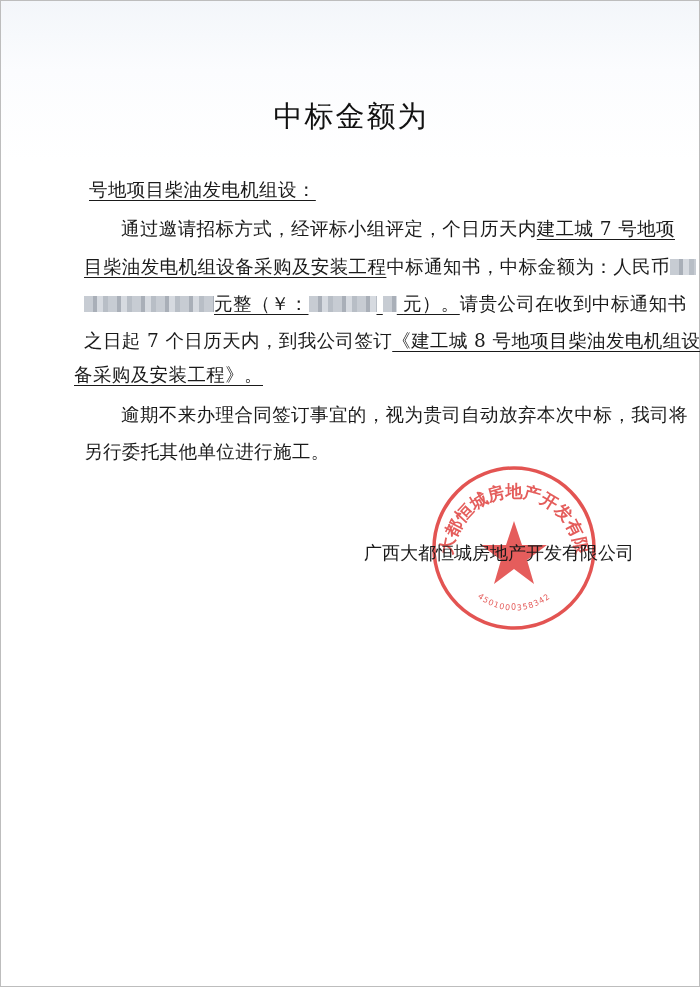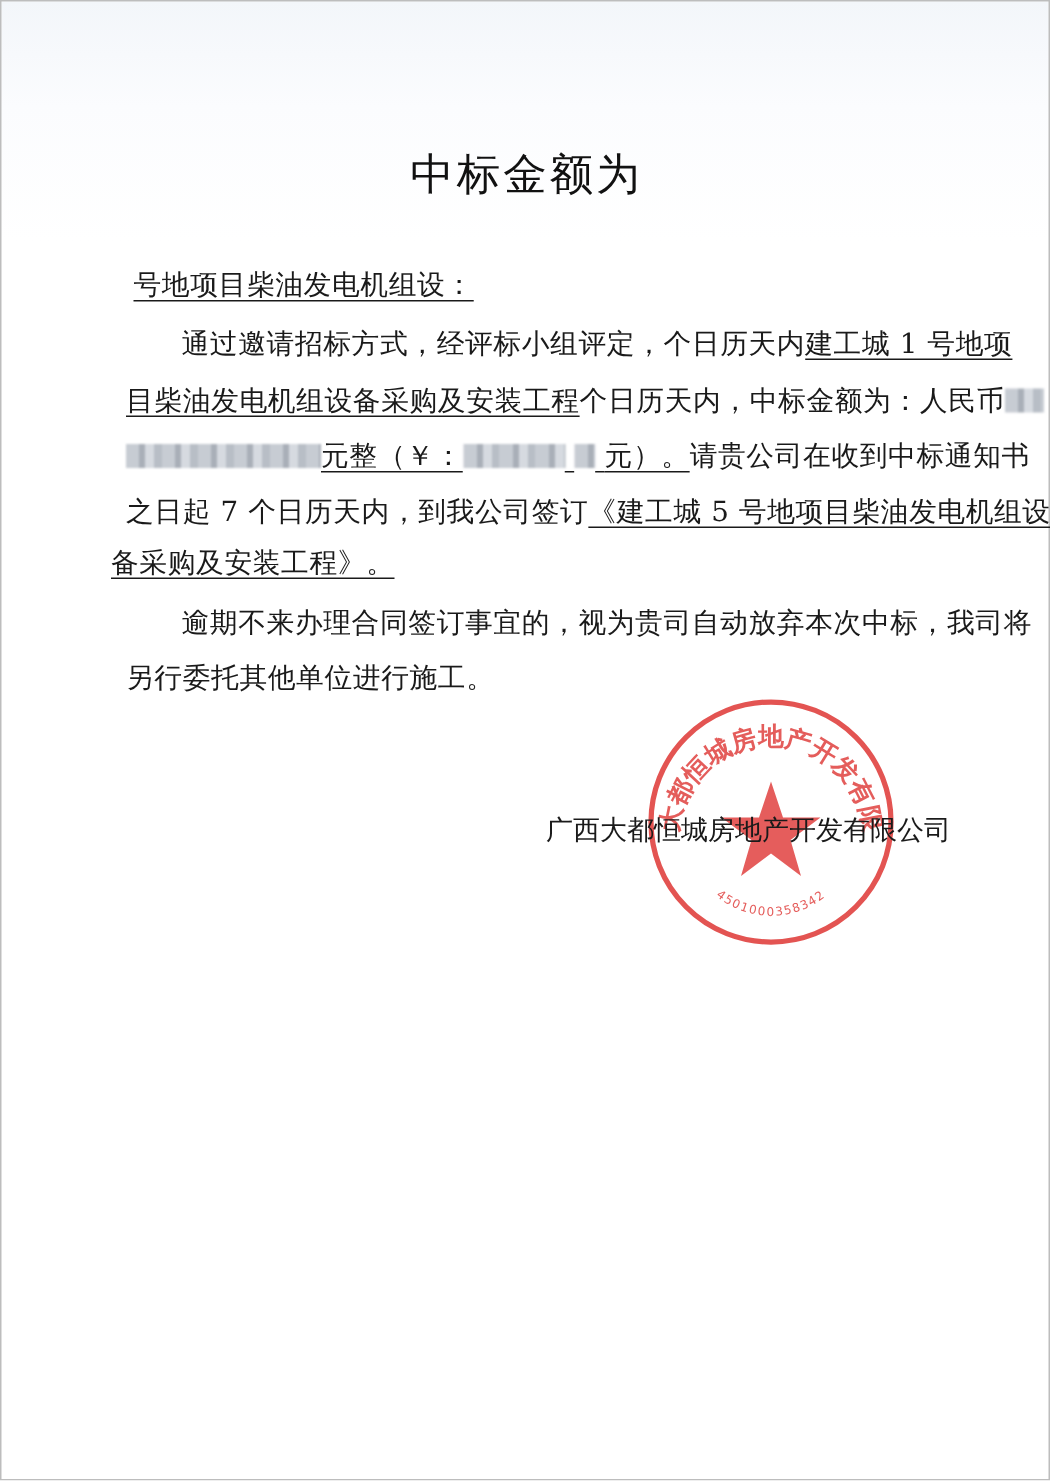--- a/index.html
+++ b/index.html
@@ -35,33 +35,33 @@
 </head>
 <body>
 
 <div class="page">
 
   <div class="title">中标金额为</div>
 
   <div class="line u" style="left:88px; top:176px;">号地项目柴油发电机组设：</div>
 
   <div class="line" style="left:120px; top:215px;">
-    <span>通过邀请招标方式，经评标小组评定，个日历天内</span><span class="u">建工城 1 号地项</span>
+    <span>通过邀请招标方式，经评标小组评定，个日历天内</span><span class="u">建工城 7 号地项</span>
   </div>
 
   <div class="line" style="left:83px; top:253px;">
-    <span class="u">目柴油发电机组设备采购及安装工程</span><span>个日历天内，中标金额为：人民币</span><span class="blur" style="width:26px;"></span>
+    <span class="u">目柴油发电机组设备采购及安装工程</span><span>中标通知书，中标金额为：人民币</span><span class="blur" style="width:26px;"></span>
   </div>
 
   <div class="line u" style="left:83px; top:290px;">
     <span class="blur" style="width:130px;"></span><span>元整（￥：</span><span class="blur" style="width:68px;"></span> <span class="blur" style="width:14px;"></span> <span>元）。</span><span style="text-decoration:none; display:inline-block;">请贵公司在收到中标通知书</span>
   </div>
 
   <div class="line" style="left:83px; top:327px;">
-    <span>之日起 7 个日历天内，到我公司签订</span><span class="u">《建工城 5 号地项目柴油发电机组设</span>
+    <span>之日起 7 个日历天内，到我公司签订</span><span class="u">《建工城 8 号地项目柴油发电机组设</span>
   </div>
 
   <div class="line u" style="left:73px; top:361px;">备采购及安装工程》。</div>
 
   <div class="line" style="left:83px; top:438px;">另行委托其他单位进行施工。</div>
   <div class="line" style="left:120px; top:401px;">逾期不来办理合同签订事宜的，视为贵司自动放弃本次中标，我司将</div>
 
   <svg class="stamp" viewBox="0 0 176 170">
     <defs>
       <path id="arcTop" d="M 26 96 A 62 62 0 1 1 150 96"></path>

